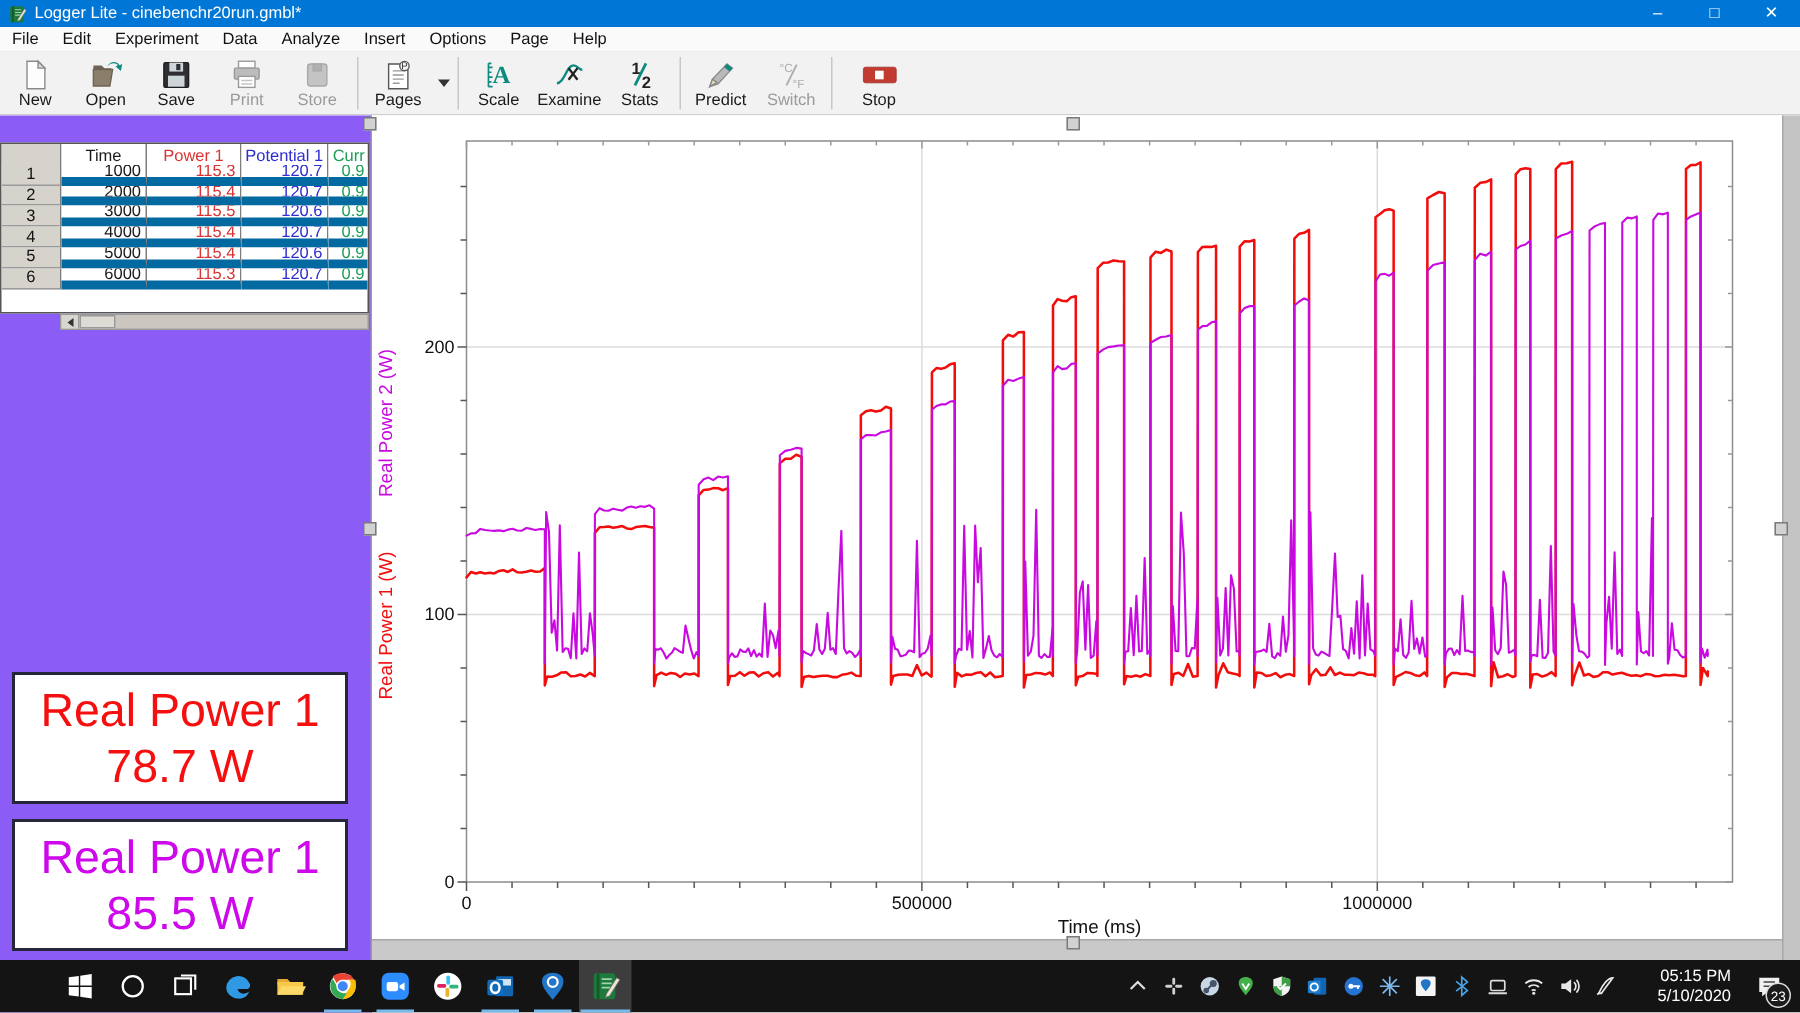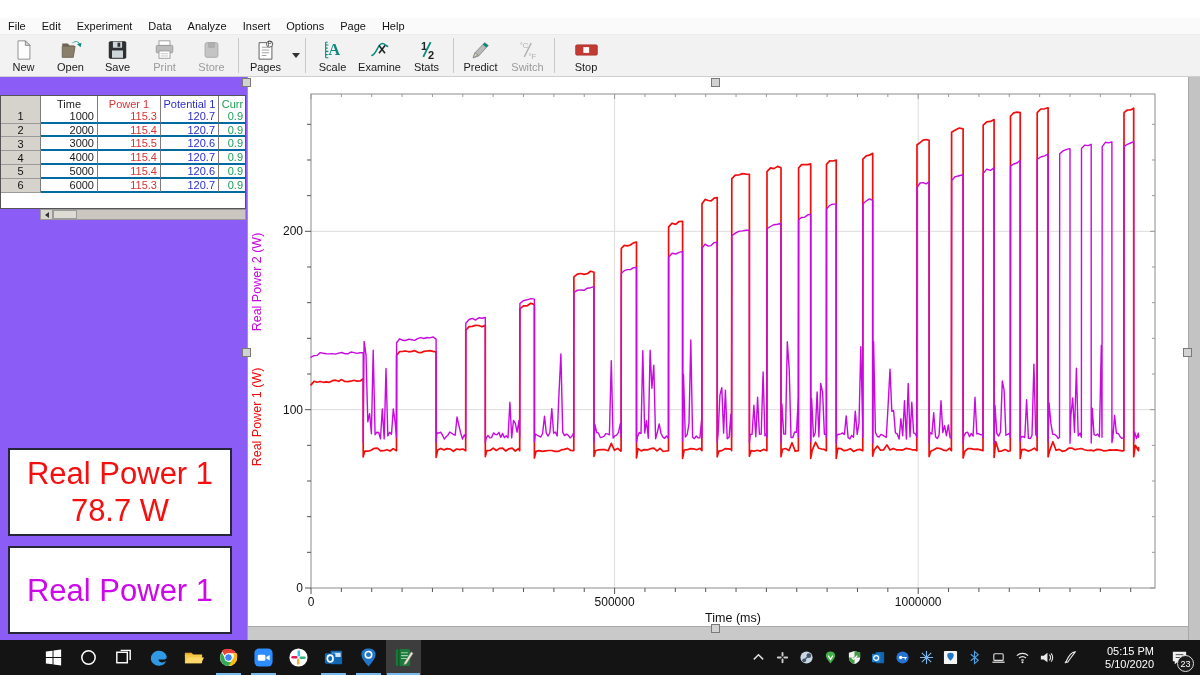--- a/index.html
+++ b/index.html
@@ -36,21 +36,21 @@
   .left-panel{position:absolute;left:0;top:0;width:248px;height:614px;background:#8b5cf6;border-right:1px solid #9a9aa8;box-sizing:border-box;}
   .chart-panel{position:absolute;left:248px;top:0;width:940px;height:549px;background:#fff;}
   .right-strip{position:absolute;left:1188px;top:0;width:12px;height:563px;background:#c3c3c3;border-left:1px solid #a8a8a8;box-sizing:border-box;}
   .bottom-strip{position:absolute;left:248px;top:549px;width:940px;height:14px;background:#c9c9c9;border-top:1px solid #a8a8a8;box-sizing:border-box;}
   .handle{position:absolute;width:9px;height:9px;background:#d2d2d2;border:1px solid #7a7a7a;box-sizing:border-box;z-index:5;}
 
   
   .table-grid{position:absolute;left:0;top:18px;width:246px;height:114px;overflow:hidden;
     display:grid;grid-template-columns:40px 57px 63px 58px 28px;grid-auto-rows:13.8px;
     background:#fff;border:1px solid #555;box-sizing:border-box;font-size:11px;}
-  .tcell{border-right:1px solid #7d7d7d;border-bottom:2px solid #0369a1;display:flex;align-items:center;
+  .tcell{border-right:1px solid #7d7d7d;border-bottom:6px solid #0369a1;display:flex;align-items:center;
     justify-content:flex-end;padding:0 3px;box-sizing:border-box;background:#fff;white-space:nowrap;overflow:hidden;}
   .tcell.th{flex-direction:column;justify-content:center;padding:0;grid-row:span 1;height:31px;
     border-bottom:1px solid #555;font-size:11px;line-height:13px;text-align:center;}
   .tcell.corner,.tcell.rownum{background:#d6d3cd;justify-content:center;color:#111;border-bottom:1px solid #9a9a9a;}
   .hscroll{position:absolute;left:40px;top:132px;width:206px;height:11px;background:#cbc7c0;
     border:1px solid #9a9a9a;box-sizing:border-box;display:flex;}
   .hs-arrow{width:11px;height:100%;background:#d9d6cf;border-right:1px solid #9a9a9a;display:flex;align-items:center;justify-content:center;}
   .hs-arrow::after{content:"";border-top:3px solid transparent;border-bottom:3px solid transparent;border-right:4px solid #333;}
   .hs-thumb{width:24px;height:100%;background:#dedbd4;border:1px solid #9a9a9a;box-sizing:border-box;}
 
@@ -75,20 +75,34 @@
   .tb-note{position:relative;width:34px;height:35px;display:flex;align-items:center;justify-content:center;}
   .tb-note svg{width:19px;height:19px;}
   .note-badge{position:absolute;right:2px;bottom:3px;width:15px;height:15px;border-radius:50%;
     background:#1b1b1b;border:1px solid #ddd;color:#fff;font-size:9px;display:flex;align-items:center;justify-content:center;text-align:right;}
 </style>
 </head>
 <body>
 
 <div class="screen">
 
+  <div class="titlebar">
+    <span class="app-ico" id="appIcon"><svg viewBox="0 0 22 22">
+          <rect x="3" y="2" width="15" height="18" rx="2" fill="#1e7a3c"></rect>
+          <path d="M6 2v18" stroke="#145a2a" stroke-width="2"></path>
+          <path d="M8.5 6h7M8.5 9h7M8.5 12h7" stroke="#9fd4ae" stroke-width="1.2"></path>
+          <path d="M12 16L19 5l2.2 1.5L14 17.8l-3 1z" fill="#e8e4d8" stroke="#6a6a5a" stroke-width=".6"></path>
+        </svg></span>
+    <span>Logger Lite - cinebenchr20run.gmbl*</span>
+    <span class="win-controls">
+      <span class="win-btn">–</span>
+      <span class="win-btn">□</span>
+      <span class="win-btn">✕</span>
+    </span>
+  </div>
 
   <div class="menubar" id="menubar">
       <span class="menu-item">File</span>
       <span class="menu-item">Edit</span>
       <span class="menu-item">Experiment</span>
       <span class="menu-item">Data</span>
       <span class="menu-item">Analyze</span>
       <span class="menu-item">Insert</span>
       <span class="menu-item">Options</span>
       <span class="menu-item">Page</span>
@@ -276,20 +290,21 @@
         <span class="hs-arrow"></span>
         <span class="hs-thumb"></span>
       </div>
       <div id="readouts">
           <div class="readout" style="top: 371px; color: rgb(245, 15, 15);">
             <div class="r-label">Real Power 1</div>
             <div class="r-value">78.7 W</div>
           </div>
           <div class="readout" style="top: 469px; color: rgb(205, 8, 234);">
             <div class="r-label">Real Power 1</div>
+            <div class="r-value">85.5 W</div>
           </div>
         </div>
     </div>
 
     <div class="chart-panel">
       <svg id="chartSvg" width="940" height="549">
           <line x1="366.59712230215825" y1="17" x2="366.59712230215825" y2="511" stroke="#dcdcdc"></line>
           <line x1="670.1942446043165" y1="17" x2="670.1942446043165" y2="511" stroke="#dcdcdc"></line>
           <line x1="63" y1="332.66064981949455" x2="907" y2="332.66064981949455" stroke="#dcdcdc"></line>
           <line x1="63" y1="154.32129963898916" x2="907" y2="154.32129963898916" stroke="#dcdcdc"></line>

